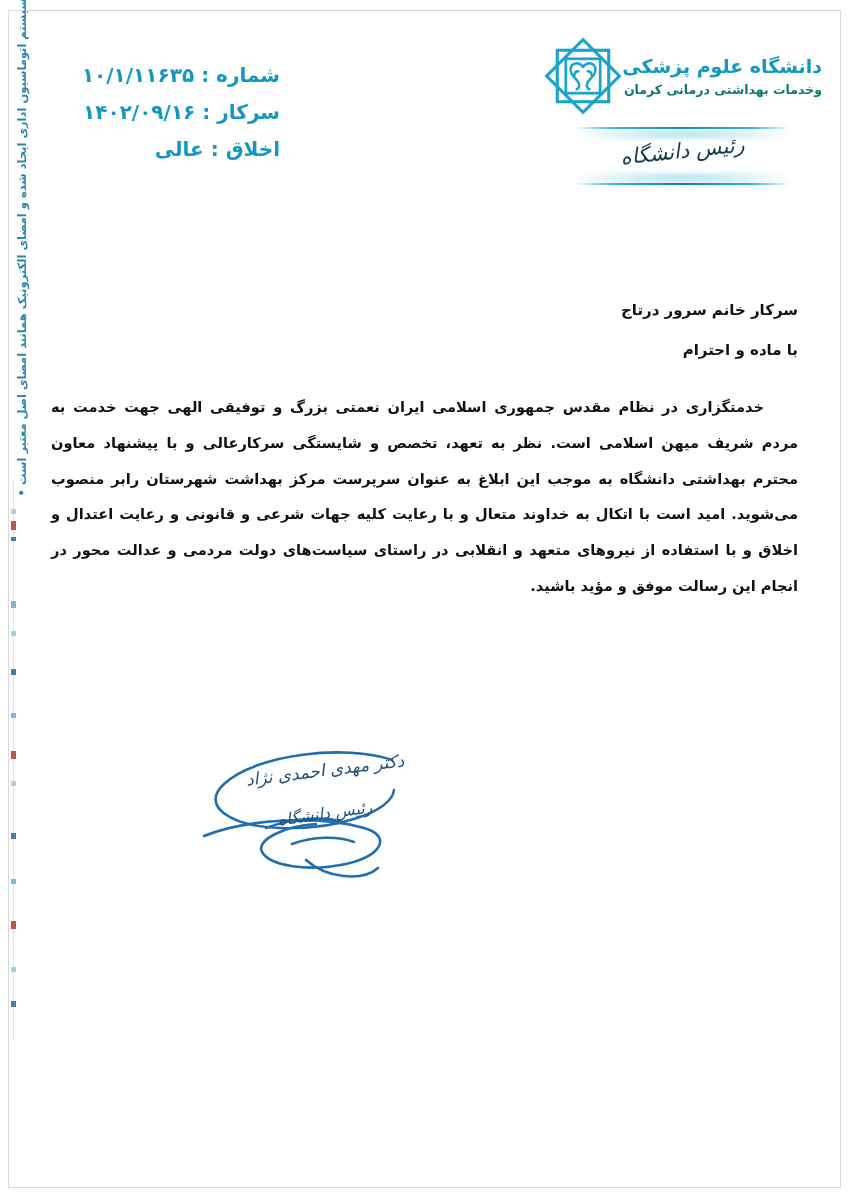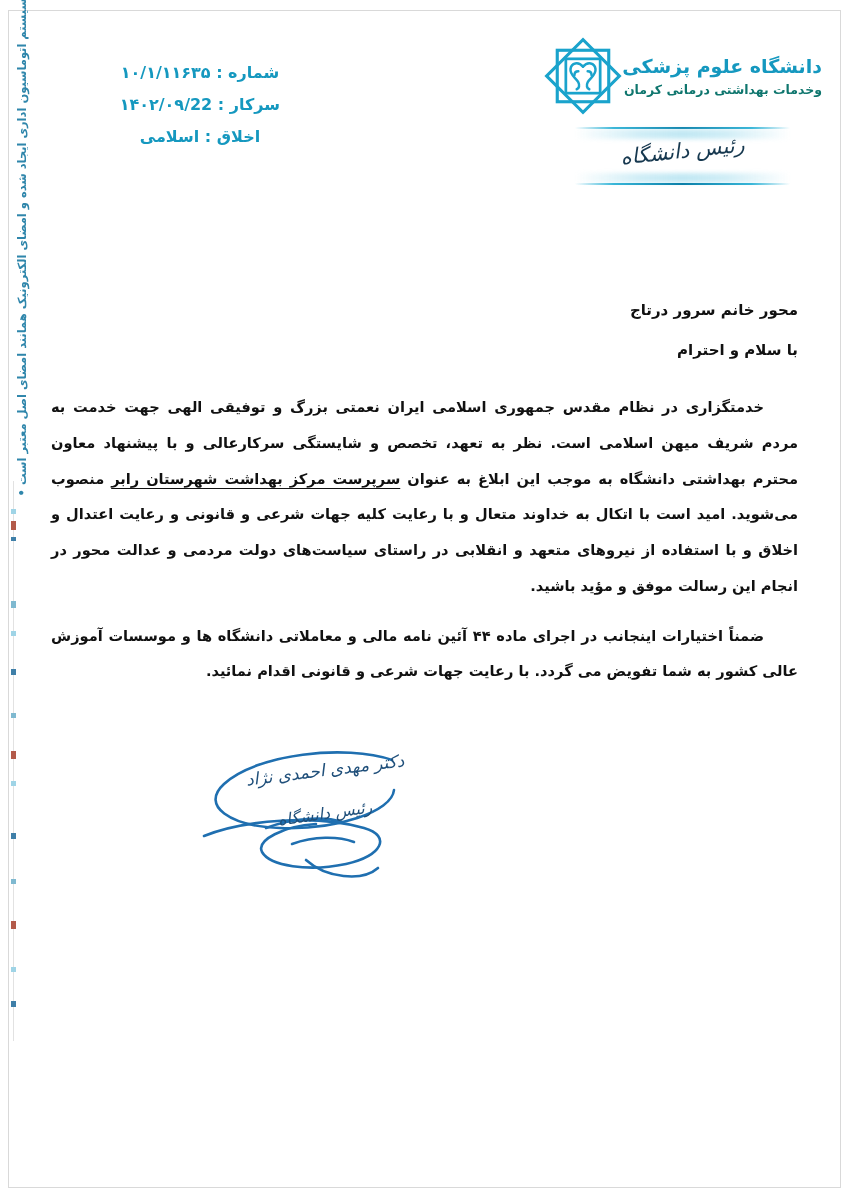--- a/index.html
+++ b/index.html
@@ -39,39 +39,39 @@
   .rais-script{
     position:absolute;left:0;right:0;top:12px;text-align:center;
     font-family:"DejaVu Serif","Liberation Serif",serif;
     font-size:21px;color:#16384f;font-style:italic;
     transform:rotate(-6deg);
   }
 
   
   .meta{position:absolute;right:560px;top:52px;width:160px;text-align:left;}
   .meta-row{
-    color:#1598bf;font-size:16px;font-weight:bold;
-    margin-bottom:13px;white-space:nowrap;direction:rtl;text-align:center;
+    color:#1598bf;font-size:20px;font-weight:bold;
+    margin-bottom:13px;white-space:nowrap;direction:rtl;text-align:right;
   }
   .meta-label{letter-spacing:.5px;}
   .meta-value{letter-spacing:.3px;}
 
   
   .body{position:absolute;right:42px;left:42px;top:290px;}
   .salutation{
     font-size:15px;font-weight:bold;color:#111;
     text-align:right;margin-bottom:22px;
   }
   .salutation.second{margin-bottom:30px;}
   p.para{
     font-size:14.6px;line-height:2.45;color:#111;
     text-align:justify;text-align-last:right;
     margin:0 0 14px 0;text-indent:34px;font-weight:600;
   }
-  .appointment{font-weight:bold;text-decoration:underline;text-underline-offset:4px;}
+  .appointment{font-weight:bold;text-underline-offset:4px;}
 
   
   .sign-block{position:absolute;left:0;right:0;top:735px;height:140px;}
   .sign-inner{position:absolute;right:400px;top:0;width:230px;height:140px;}
   .sign-name{
     position:absolute;right:0;top:14px;width:100%;text-align:center;
     font-family:"DejaVu Serif","Liberation Serif",serif;
     font-size:17px;color:#1f4f7a;font-style:italic;
     transform:rotate(-7deg);white-space:nowrap;
   }
@@ -128,36 +128,35 @@
       <div class="rule bottom"></div>
     </div>
 
     <div class="meta">
       <div class="meta-row">
         <span class="meta-label">شماره :</span>
         <span class="meta-value">۱۰/۱/۱۱۶۳۵</span>
       </div>
       <div class="meta-row">
         <span class="meta-label">سرکار :</span>
-        <span class="meta-value">۱۴۰۲/۰۹/22</span>
+        <span class="meta-value">۱۴۰۲/۰۹/۱۶</span>
       </div>
       <div class="meta-row">
         <span class="meta-label">اخلاق :</span>
-        <span class="meta-value">اسلامی</span>
+        <span class="meta-value">عالی</span>
       </div>
     </div>
   </div>
 
   <div class="body">
-    <div class="salutation">محور خانم سرور درتاج</div>
-    <div class="salutation second">با سلام و احترام</div>
+    <div class="salutation">سرکار خانم سرور درتاج</div>
+    <div class="salutation second">با ماده و احترام</div>
 
     <p class="para"><span>خدمتگزاری در نظام مقدس جمهوری اسلامی ایران نعمتی بزرگ و توفیقی الهی جهت خدمت به مردم شریف میهن اسلامی است. نظر به تعهد، تخصص و شایستگی سرکارعالی و با پیشنهاد معاون محترم بهداشتی دانشگاه به موجب این ابلاغ به عنوان </span><span class="appointment">سرپرست مرکز بهداشت شهرستان رابر</span><span> منصوب می‌شوید. امید است با اتکال به خداوند متعال و با رعایت کلیه جهات شرعی و قانونی و رعایت اعتدال و اخلاق و با استفاده از نیروهای متعهد و انقلابی در راستای سیاست‌های دولت مردمی و عدالت محور در انجام این رسالت موفق و مؤید باشید.</span></p>
 
-    <p class="para">ضمناً اختیارات اینجانب در اجرای ماده ۴۴ آئین نامه مالی و معاملاتی دانشگاه ها و موسسات آموزش عالی کشور به شما تفویض می گردد. با رعایت جهات شرعی و قانونی اقدام نمائید.</p>
   </div>
 
   <div class="sign-block">
     <div class="sign-inner">
       <svg class="sign-flourish" width="250" height="150" viewBox="0 0 250 150">
         <g fill="none" stroke="#1f6fb0" stroke-width="2.6" stroke-linecap="round">
           <path d="M196 20 C150 4 60 14 28 44 C4 66 34 86 84 88 C140 90 196 72 198 50"></path>
           <path d="M8 96 C48 80 120 74 168 88 C196 96 186 116 150 124 C112 132 74 126 66 112 C60 100 88 86 120 84"></path>
           <path d="M70 88 C96 78 128 76 146 82"></path>
           <path d="M96 104 C118 96 142 96 158 102"></path>

